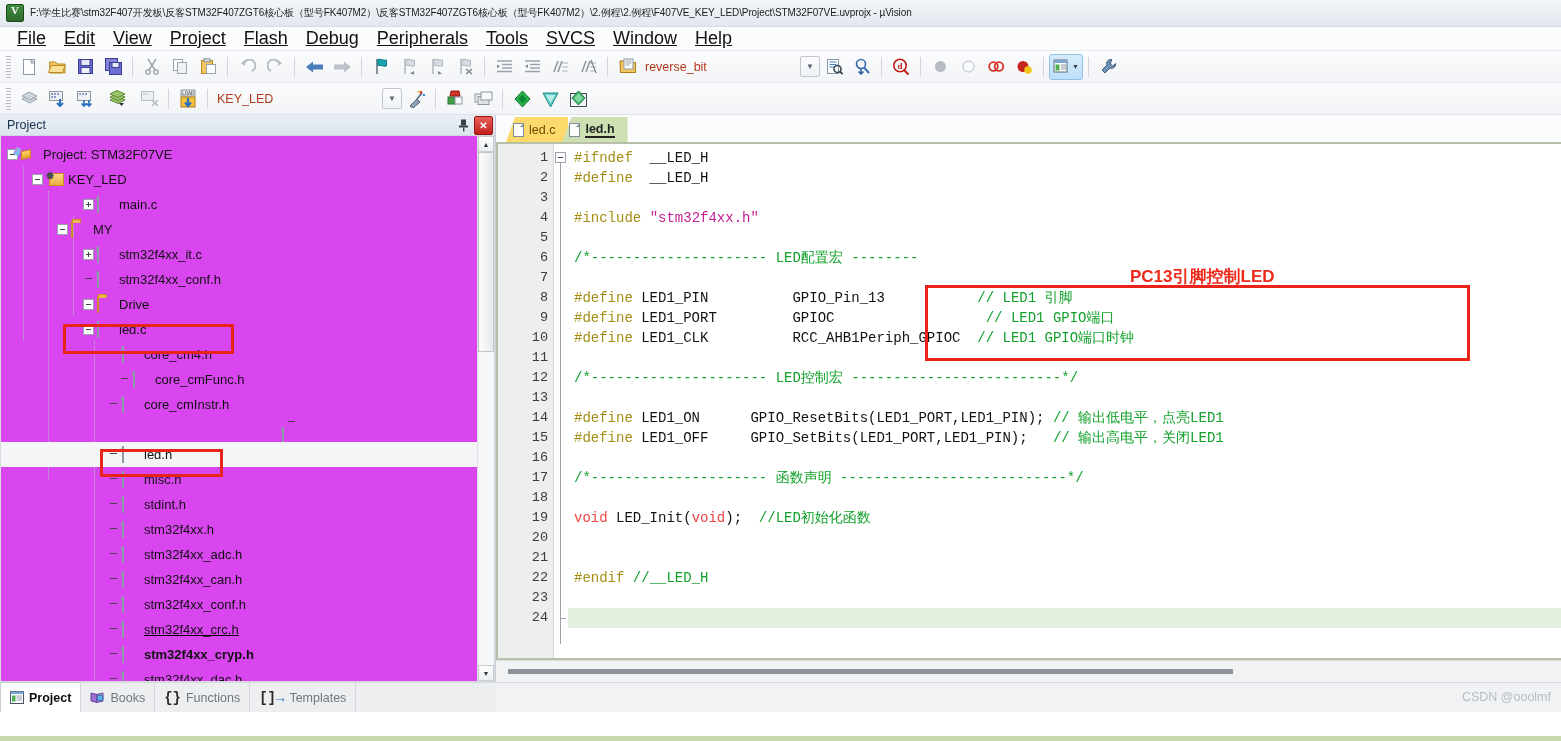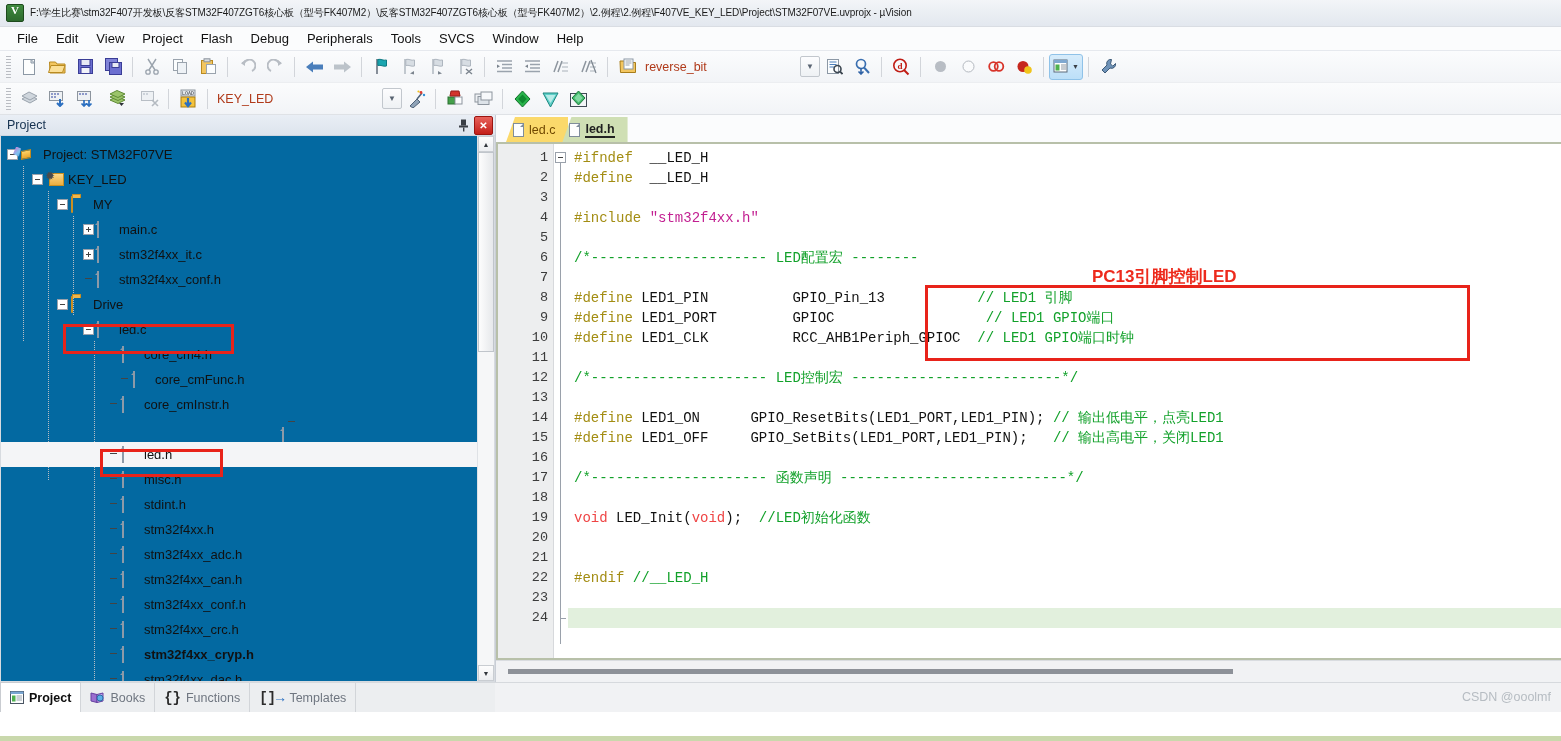--- a/index.html
+++ b/index.html
@@ -46,24 +46,25 @@
   .menubar {
     height: 24px;
     background: #fbfcfd;
     border-bottom: 1px solid #e6e9ee;
     display: flex; align-items: center;
     padding-left: 8px;
     box-sizing: border-box;
   }
   .menu-item {
     padding: 3px 9px;
-    font-size: 13px;
+    font-size: 18px;
     color: #111;
     cursor: default;
     white-space: nowrap;
+    text-decoration: underline;
   }
 
   
   .toolbar {
     height: 32px;
     background: linear-gradient(to bottom,#fbfcfd 0%, #f2f4f7 100%);
     display: flex; align-items: center;
     padding-left: 4px;
     box-sizing: border-box;
     border-bottom: 1px solid #eceef1;
@@ -127,21 +128,21 @@
     font-size: 11px; margin-left: 2px;
   }
   .close-btn {
     background: linear-gradient(to bottom,#e8615a,#c4201a);
     border: 1px solid #9b1510; border-radius: 2px;
     color: #fff; font-weight: bold; font-size: 10px;
   }
   .tree-wrap {
     flex: 1; position: relative; overflow: hidden;
     border: 1px solid #d7dbe0; border-top: none;
-    background: #0369a1;
+    background: #d946ef;
     display: flex;
   }
   .tree {
     flex: 1; position: relative;
     padding: 6px 0 0 0;
     overflow: hidden;
     font-size: 13px;
   }
   .tnode {
     height: 25px; display: flex; align-items: center;
@@ -319,20 +320,21 @@
     height: 5px; background: #8d9198; border-radius: 0;
     margin-left: 8px;
   }
 
   
   .anno-label {
     position: absolute;
     color: #ed2a1c; font-weight: bold; font-size: 17px;
     font-family: "Liberation Sans", sans-serif;
     white-space: nowrap;
+    margin-left: 38px;
   }
 
   
   .bottombar {
     height: 30px; display: flex; align-items: stretch;
     background: #f4f5f6;
     border-top: 1px solid #d6d9dd;
     box-sizing: border-box;
   }
   .btabs {
@@ -748,45 +750,45 @@
           <span class="ico"><span class="ico-proj"></span></span>
           <span class="tlabel">Project: STM32F07VE</span>
         </div>
 
         <div class="tnode" style="padding-left:31px;">
           <span class="toggle"></span>
           <span class="ico"><span class="ico-target"></span></span>
           <span class="tlabel">KEY_LED</span>
         </div>
 
+        <div class="tnode" style="padding-left:82px;">
+          <span class="toggle plus"></span>
+          <span class="ico"><span class="ico-file"></span></span>
+          <span class="tlabel">main.c</span>
+        </div>
+
         <div class="tnode" style="padding-left:56px;">
           <span class="toggle"></span>
           <span class="ico"><span class="ico-folder"></span></span>
           <span class="tlabel">MY</span>
         </div>
 
         <div class="tnode" style="padding-left:82px;">
           <span class="toggle plus"></span>
           <span class="ico"><span class="ico-file"></span></span>
-          <span class="tlabel">main.c</span>
+          <span class="tlabel">stm32f4xx_it.c</span>
         </div>
 
         <div class="tnode" style="padding-left:82px;">
-          <span class="toggle plus"></span>
-          <span class="ico"><span class="ico-file"></span></span>
-          <span class="tlabel">stm32f4xx_it.c</span>
+          <span class="toggle none"></span>
+          <span class="ico"><span class="ico-file"></span></span>
+          <span class="tlabel">stm32f4xx_conf.h</span>
         </div>
 
         <div class="tnode" style="padding-left:82px;">
-          <span class="toggle none"></span>
-          <span class="ico"><span class="ico-file"></span></span>
-          <span class="tlabel">stm32f4xx_conf.h</span>
-        </div>
-
-        <div class="tnode" style="padding-left:56px;">
           <span class="toggle"></span>
           <span class="ico"><span class="ico-folder"></span></span>
           <span class="tlabel">Drive</span>
         </div>
 
         <div class="tnode" style="padding-left:82px;">
           <span class="toggle"></span>
           <span class="ico"><span class="ico-file"></span></span>
           <span class="tlabel">led.c</span>
         </div>
@@ -840,21 +842,21 @@
         <div class="tnode" style="padding-left:107px;">
           <span class="toggle none"></span>
           <span class="ico"><span class="ico-file"></span></span>
           <span class="tlabel">stm32f4xx_can.h</span>
         </div>
         <div class="tnode" style="padding-left:107px;">
           <span class="toggle none"></span>
           <span class="ico"><span class="ico-file"></span></span>
           <span class="tlabel">stm32f4xx_conf.h</span>
         </div>
-        <div class="tnode" style="padding-left:107px;">
+        <div class="tnode" style="padding-left:107px;text-decoration:underline;">
           <span class="toggle none"></span>
           <span class="ico"><span class="ico-file"></span></span>
           <span class="tlabel">stm32f4xx_crc.h</span>
         </div>
         <div class="tnode" style="padding-left:107px;font-weight:bold;">
           <span class="toggle none"></span>
           <span class="ico"><span class="ico-file"></span></span>
           <span class="tlabel">stm32f4xx_cryp.h</span>
         </div>
         <div class="tnode" style="padding-left:107px;">

